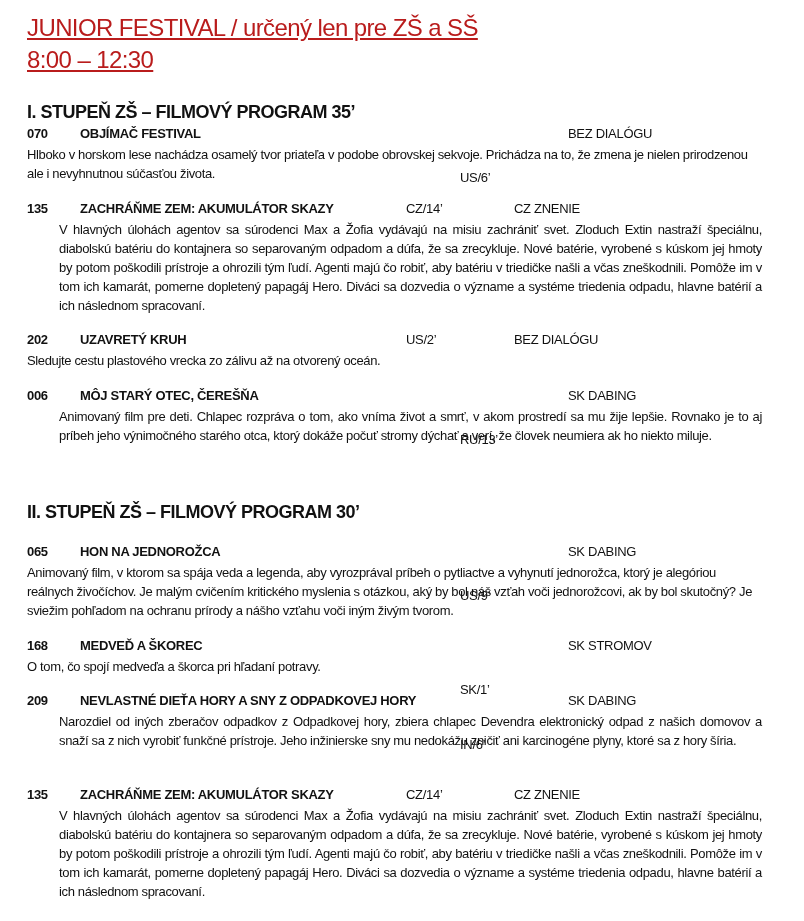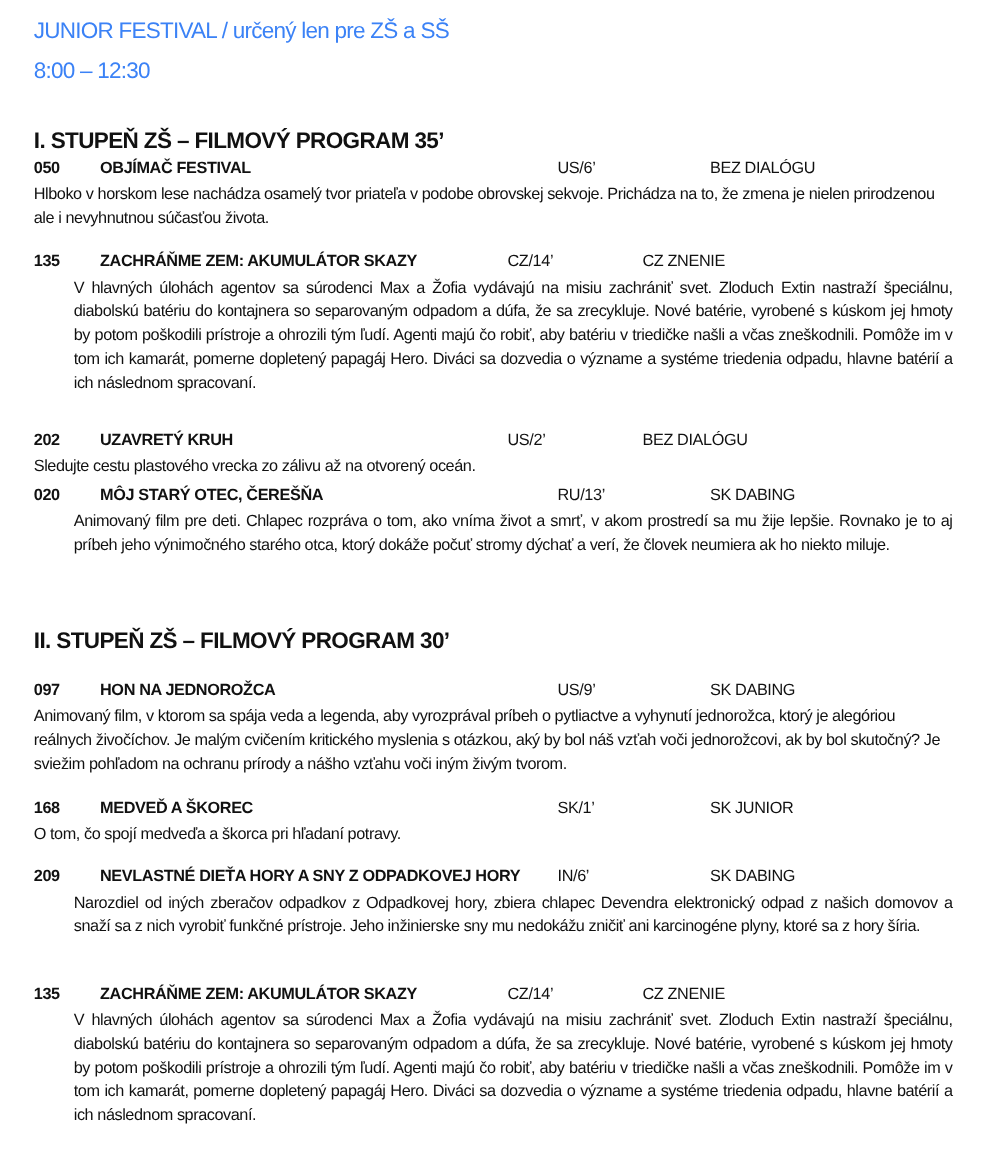--- a/index.html
+++ b/index.html
@@ -1,101 +1,101 @@
 <!DOCTYPE html>
 <html><head>
 <meta charset="utf-8">
 <style>
   html, body { margin:0; padding:0; background:#ffffff; }
   body { width:804px; height:921px; position:relative; overflow:hidden;
          font-family:"Liberation Sans", sans-serif; color:#111; }
-  .title { position:absolute; left:27px; color:#3b82f6; font-size:18px; letter-spacing:-0.6px; white-space:nowrap; }
+  .title { position:absolute; left:27px; color:#b91c1c; font-size:24px; letter-spacing:-0.6px; white-space:nowrap;text-decoration:underline; }
   .t1 { top:14px; }
   .t2 { top:46px; }
   .section { position:absolute; left:27px; font-weight:bold; font-size:18px; letter-spacing:-0.5px; color:#111; white-space:nowrap; }
   .entry { position:absolute; left:27px; width:735px; }
   .hdr { position:relative; height:19px; font-size:13px; font-weight:bold; white-space:nowrap; }
   .hdr span { position:absolute; top:0; letter-spacing:-0.3px; }
   .code { left:0; }
   .name { left:53px; }
   .origin { font-weight:normal; }
   .lang { font-weight:normal;text-align:center; }
-  .o-wide { left:419px; }
+  .o-wide { left:433px;margin-top:44px; }
   .l-wide { left:541px; }
   .o-narrow { left:379px; }
   .l-narrow { left:487px; }
   .desc { font-size:13px; line-height:19px; letter-spacing:-0.35px; margin:0; }
   .just { text-align:justify;margin-left:32px; }
 </style>
 </head>
 <body>
 
 <div class="title t1">JUNIOR FESTIVAL / určený len pre ZŠ a SŠ</div>
 <div class="title t2">8:00 – 12:30</div>
 
 <div class="section" style="top:102px;">I. STUPEŇ ZŠ – FILMOVÝ PROGRAM 35’</div>
 
 <div class="entry" style="top:126px;">
   <div class="hdr">
-    <span class="code">050</span>
+    <span class="code">070</span>
     <span class="name">OBJÍMAČ FESTIVAL</span>
     <span class="origin o-wide">US/6’</span>
     <span class="lang l-wide">BEZ DIALÓGU</span>
   </div>
   <p class="desc">Hlboko v horskom lese nachádza osamelý tvor priateľa v podobe obrovskej sekvoje. Prichádza na to, že zmena je nielen prirodzenou ale i nevyhnutnou súčasťou života.</p>
 </div>
 
 <div class="entry" style="top:201px;">
   <div class="hdr">
     <span class="code">135</span>
     <span class="name">ZACHRÁŇME ZEM: AKUMULÁTOR SKAZY</span>
     <span class="origin o-narrow">CZ/14’</span>
     <span class="lang l-narrow">CZ ZNENIE</span>
   </div>
   <p class="desc just">V hlavných úlohách agentov sa súrodenci Max a Žofia vydávajú na misiu zachrániť svet. Zloduch Extin nastraží špeciálnu, diabolskú batériu do kontajnera so separovaným odpadom a dúfa, že sa zrecykluje. Nové batérie, vyrobené s kúskom jej hmoty by potom poškodili prístroje a ohrozili tým ľudí. Agenti majú čo robiť, aby batériu v triedičke našli a včas zneškodnili. Pomôže im v tom ich kamarát, pomerne dopletený papagáj Hero. Diváci sa dozvedia o význame a systéme triedenia odpadu, hlavne batérií a ich následnom spracovaní.</p>
 </div>
 
-<div class="entry" style="top:332px;margin-top:12px;">
+<div class="entry" style="top:332px;">
   <div class="hdr">
     <span class="code">202</span>
     <span class="name">UZAVRETÝ KRUH</span>
     <span class="origin o-narrow">US/2’</span>
     <span class="lang l-narrow">BEZ DIALÓGU</span>
   </div>
   <p class="desc">Sledujte cestu plastového vrecka zo zálivu až na otvorený oceán.</p>
 </div>
 
 <div class="entry" style="top:388px;">
   <div class="hdr">
-    <span class="code">020</span>
+    <span class="code">006</span>
     <span class="name">MÔJ STARÝ OTEC, ČEREŠŇA</span>
     <span class="origin o-wide">RU/13’</span>
     <span class="lang l-wide">SK DABING</span>
   </div>
   <p class="desc just">Animovaný film pre deti. Chlapec rozpráva o tom, ako vníma život a smrť, v akom prostredí sa mu žije lepšie. Rovnako je to aj príbeh jeho výnimočného starého otca, ktorý dokáže počuť stromy dýchať a verí, že človek neumiera ak ho niekto miluje.</p>
 </div>
 
 <div class="section" style="top:502px;">II. STUPEŇ ZŠ – FILMOVÝ PROGRAM 30’</div>
 
 <div class="entry" style="top:544px;">
   <div class="hdr">
-    <span class="code">097</span>
+    <span class="code">065</span>
     <span class="name">HON NA JEDNOROŽCA</span>
     <span class="origin o-wide">US/9’</span>
     <span class="lang l-wide">SK DABING</span>
   </div>
   <p class="desc">Animovaný film, v ktorom sa spája veda a legenda, aby vyrozprával príbeh o pytliactve a vyhynutí jednorožca, ktorý je alegóriou reálnych živočíchov. Je malým cvičením kritického myslenia s otázkou, aký by bol náš vzťah voči jednorožcovi, ak by bol skutočný? Je sviežim pohľadom na ochranu prírody a nášho vzťahu voči iným živým tvorom.</p>
 </div>
 
 <div class="entry" style="top:638px;">
   <div class="hdr">
     <span class="code">168</span>
     <span class="name">MEDVEĎ A ŠKOREC</span>
     <span class="origin o-wide">SK/1’</span>
-    <span class="lang l-wide">SK JUNIOR</span>
+    <span class="lang l-wide">SK STROMOV</span>
   </div>
   <p class="desc">O tom, čo spojí medveďa a škorca pri hľadaní potravy.</p>
 </div>
 
 <div class="entry" style="top:693px;">
   <div class="hdr">
     <span class="code">209</span>
     <span class="name">NEVLASTNÉ DIEŤA HORY A SNY Z ODPADKOVEJ HORY</span>
     <span class="origin o-wide">IN/6’</span>
     <span class="lang l-wide">SK DABING</span>

